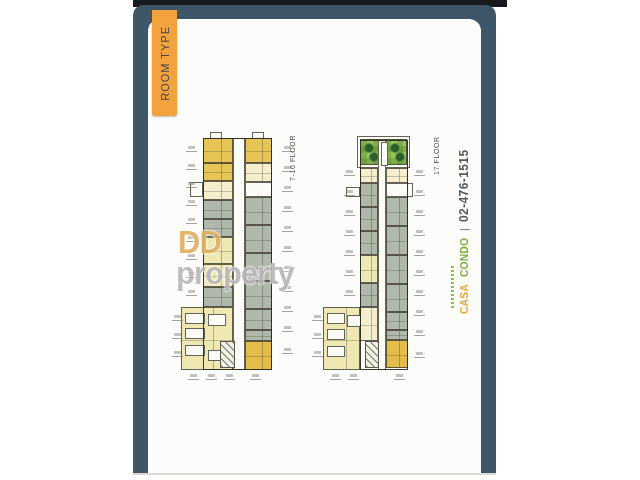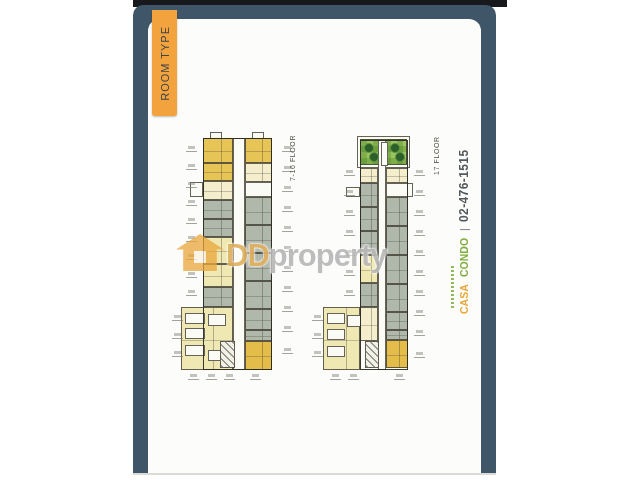--- a/index.html
+++ b/index.html
@@ -34,21 +34,21 @@
     content:"";position:absolute;top:0;bottom:0;left:62%;border-left:1px solid rgba(62,60,50,.35);}
   .f-gray::after,.f-pale::after,.f-cream::after,.f-gold::after,.f-gold2::after{
     content:"";position:absolute;left:0;right:0;top:52%;border-top:1px solid rgba(62,60,50,.28);}
   .tree{position:absolute;border-radius:50%;background:var(--tree,#2d5f2b);border:1px solid #5d9440;box-sizing:border-box;}
   .tick{position:absolute;width:11px;height:8px;}
   .tick::before{content:"";position:absolute;left:2px;right:2px;top:0;height:3px;background:rgba(125,125,118,.45);}
   .tick::after{content:"";position:absolute;left:0;right:0;top:5px;border-top:1px solid rgba(125,125,118,.7);}
   .floor-label{position:absolute;writing-mode:vertical-rl;transform:rotate(180deg);font-size:7px;
     letter-spacing:.6px;color:var(--label,#4c4c46);white-space:nowrap;width:11px;text-align:center;}
 
-  #watermark{position:absolute;left:176px;top:227px;height:44px;z-index:5;display:flex;align-items:flex-end;opacity:.92;}
+  #watermark{position:absolute;left:176px;top:227px;height:44px;z-index:5;display:flex;align-items:flex-start;opacity:.92;flex-direction:column;}
   #wm-house{position:relative;width:48px;height:37px;background:var(--watermark_amber,#e8a63c);opacity:.82;
     clip-path:polygon(50% 0%,100% 42%,85% 42%,85% 100%,15% 100%,15% 42%,0% 42%);
     filter:drop-shadow(0 0 1px #fff) drop-shadow(0 0 1px #fff);}
   #wm-house i{position:absolute;left:18px;top:17px;width:12px;height:12px;background:rgba(255,255,255,.85);}
   .wm-text{font-weight:bold;font-size:31px;letter-spacing:-1px;line-height:1;
     text-shadow:0 0 3px #fff,0 0 2px #fff,0 0 1px #fff;}
   #wm-dd{color:rgba(216,158,58,.8);margin-left:2px;}
   #wm-prop,#wm-com{color:rgba(125,125,125,.55);}
 
   #branding{position:absolute;left:454px;top:186px;height:130px;width:20px;z-index:4;

